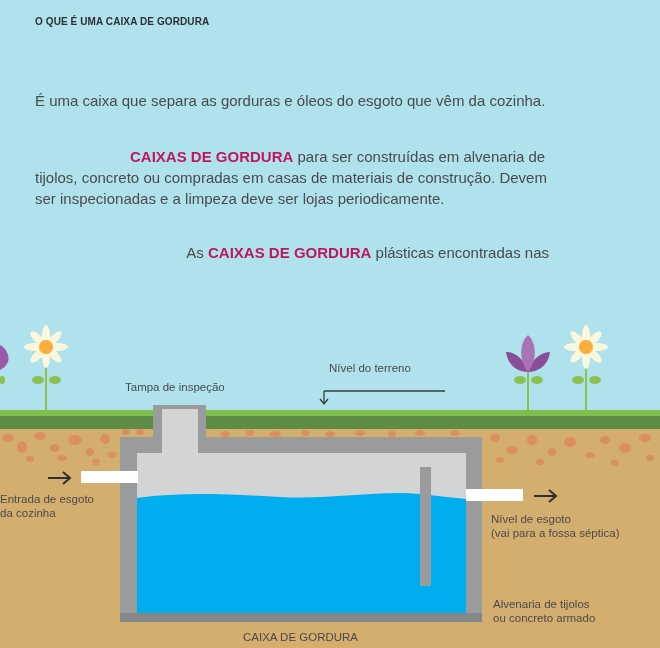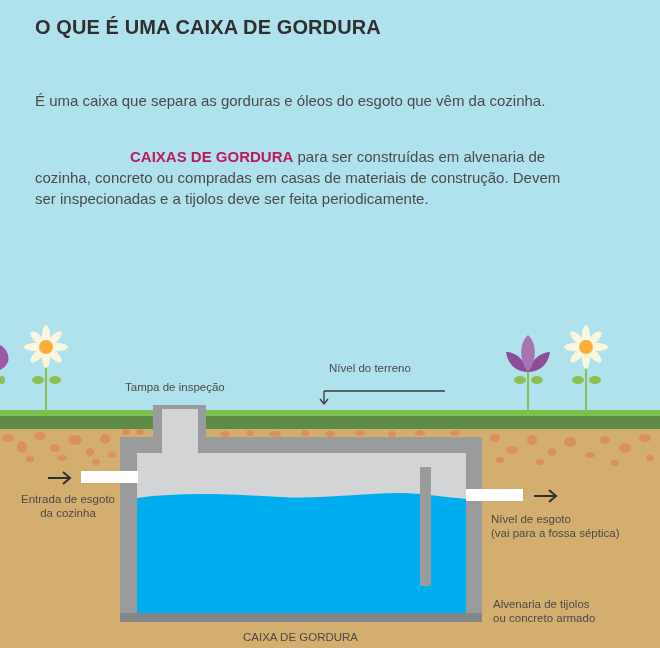--- a/index.html
+++ b/index.html
@@ -1,39 +1,40 @@
 <!DOCTYPE html>
 <html><head>
 <meta charset="utf-8">
 <style>
   html, body { margin:0; padding:0; }
   body { width:660px; height:648px; overflow:hidden; background:#b0e2ee; font-family:"Liberation Sans", sans-serif; color:#3a3a3a; position:relative; }
   .abs { position:absolute; }
-  .title { left:35px; top:16px; font-size:20px; font-weight:bold; color:#2f2f2f; letter-spacing:0.1px; }
+  .title { left:35px; top:16px; font-size:10px; font-weight:bold; color:#2f2f2f; letter-spacing:0.1px; }
   .p { font-size:15px; color:#4a4a4a; line-height:21px; white-space:nowrap;margin-top:36px; }
   .p b { color:#be185d; }
   .p1 { left:35px; top:54px; }
   .p2 { left:35px; top:110px; }
   .p3 { left:35px; top:206px; width:530px; text-align:right; }
   .lbl { font-size:11.5px; color:#4a4a4a; line-height:14px; white-space:nowrap; }
   svg { position:absolute; left:0; top:0; }
 </style>
 </head>
 <body>
 
 <div class="abs title">O QUE É UMA CAIXA DE GORDURA</div>
 <div class="abs p p1">É uma caixa que separa as gorduras e óleos do esgoto que vêm da cozinha.</div>
 
 <div class="abs p p2">
   <div style="padding-left:95px"><b>CAIXAS DE GORDURA</b><span> para ser construídas em alvenaria de</span></div>
-  <div>cozinha, concreto ou compradas em casas de materiais de construção. Devem</div>
-  <div>ser inspecionadas e a tijolos deve ser feita periodicamente.</div>
+  <div>tijolos, concreto ou compradas em casas de materiais de construção. Devem</div>
+  <div>ser inspecionadas e a limpeza deve ser lojas periodicamente.</div>
 </div>
 
 <div class="abs p p3">
+  <div><span>As </span><b>CAIXAS DE GORDURA</b><span> plásticas encontradas nas</span><span style="display:inline-block;width:16px"></span></div>
 </div>
 
 <svg width="660" height="648" viewBox="0 0 660 648">
 
   <rect x="0" y="410" width="660" height="6" fill="#7dc04f"></rect>
   <rect x="0" y="416" width="660" height="13" fill="#5e8c46"></rect>
   <rect x="0" y="429" width="660" height="219" fill="#d4ae6e"></rect>
 
   <g fill="#d98f5f">
     <ellipse cx="8" cy="438" rx="6" ry="4"></ellipse>
@@ -147,21 +148,21 @@
         <ellipse cx="594" cy="339" rx="4" ry="10" transform="rotate(45 594 339)"></ellipse>
       <ellipse cx="578" cy="355" rx="4" ry="10" transform="rotate(45 578 355)"></ellipse>
         <ellipse cx="594" cy="355" rx="4" ry="10" transform="rotate(-45 594 355)"></ellipse>
     </g>
     <circle cx="586" cy="347" r="7" fill="#f9ae3b"></circle>
   </g>
 </svg>
 
 <div class="abs lbl" style="left:125px;top:380px">Tampa de inspeção</div>
 <div class="abs lbl" style="left:329px;top:361px">Nível do terreno</div>
-<div class="abs lbl" style="left:13px;top:492px;width:110px;text-align:center">
+<div class="abs lbl" style="left:0;top:492px;width:110px;text-align:left">
   <div>Entrada de esgoto</div>
   <div>da cozinha</div>
 </div>
 <div class="abs lbl" style="left:491px;top:512px">
   <div>Nível de esgoto</div>
   <div>(vai para a fossa séptica)</div>
 </div>
 <div class="abs lbl" style="left:493px;top:597px">
   <div>Alvenaria de tijolos</div>
   <div>ou concreto armado</div>

